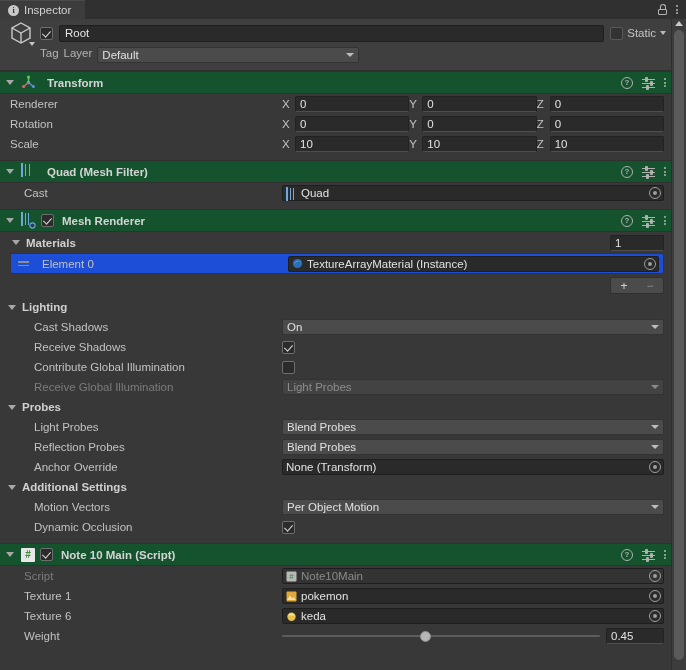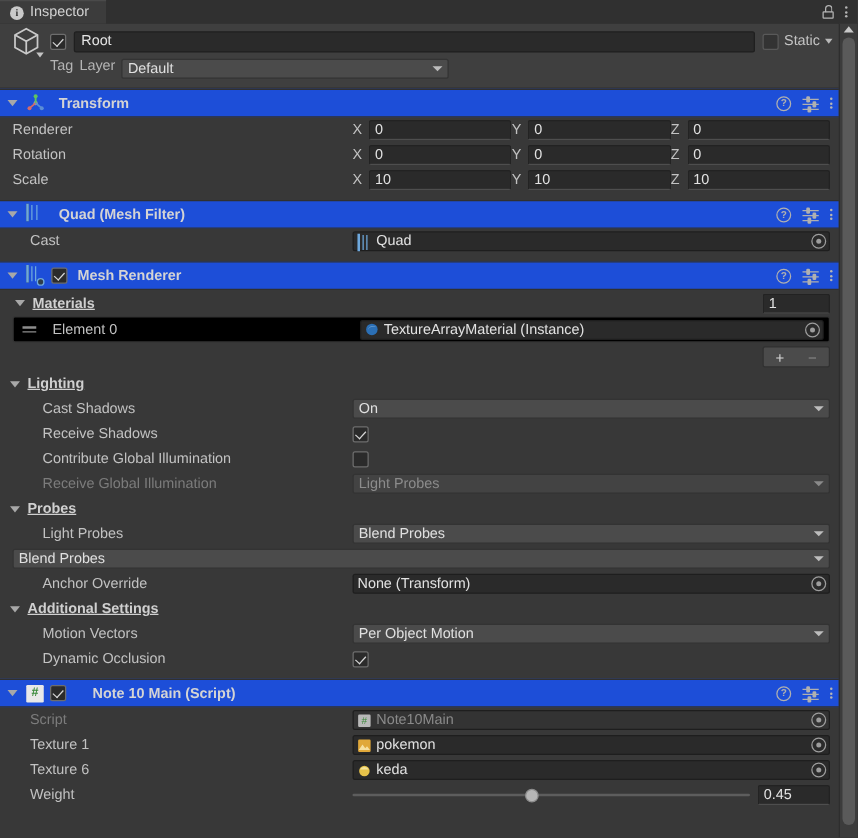--- a/index.html
+++ b/index.html
@@ -52,21 +52,21 @@
      border-top:4px solid #b9b9b9;display:inline-block;}
   .go-row2{display:flex;gap:5px;height:17px;margin-top:5px;padding-left:34px;}
   .mini-label{color:#b4b4b4;font-size:11.5px;flex:none;}
   .dropdown{height:16px;background:#4b4b4b;border:1px solid #333;border-radius:2px;
      display:flex;align-items:center;padding:0 4px;color:#e0e0e0;font-size:11.5px;box-sizing:border-box;position:relative;}
   .dropdown .dd-caret{position:absolute;right:4px;top:50%;margin-top:-2px;width:0;height:0;
      border-left:4px solid transparent;border-right:4px solid transparent;border-top:4px solid #bdbdbd;}
   .dropdown.dim{background:#434343;color:#8c8c8c;}
 
   
-  .comp-header{display:flex;align-items:center;height:21px;background:#1d4ed8;
+  .comp-header{display:flex;align-items:center;height:21px;background:#14532d;
      border-top:1px solid #303030;border-bottom:1px solid #303030;padding:0 6px 0 4px;gap:5px;}
   .foldout{width:0;height:0;border-left:4.5px solid transparent;border-right:4.5px solid transparent;
      border-top:5px solid #a8a8a8;flex:none;margin:0 2px;}
   .comp-title{font-weight:bold;color:#d4d4d4;font-size:11.5px;margin-left:6px;}
   .comp-right{margin-left:auto;display:flex;align-items:center;gap:9px;}
   .help-ico{width:12px;height:12px;border-radius:50%;border:1.3px solid #b0b0b0;color:#b0b0b0;
      font-size:8px;font-weight:bold;display:flex;align-items:center;justify-content:center;box-sizing:border-box;}
   .preset-ico{width:13px;height:12px;position:relative;}
   .preset-ico i{position:absolute;left:0;width:13px;height:1.3px;background:#b0b0b0;}
   .preset-ico i:nth-child(1){top:2px;}
@@ -107,26 +107,26 @@
 
   .objfield{flex:1;height:16px;background:#2a2a2a;border:1px solid #1e1e1e;border-radius:2px;
      display:flex;align-items:center;padding:0 3px;color:#e2e2e2;font-size:11.5px;box-sizing:border-box;gap:4px;position:relative;}
   .objfield.dim{color:#8a8a8a;background:#333;}
   .objfield .objsel{position:absolute;right:2px;top:50%;margin-top:-6px;width:12px;height:12px;
      border-radius:50%;border:1.3px solid #9d9d9d;box-sizing:border-box;display:flex;align-items:center;justify-content:center;}
   .objfield .objsel:after{content:"";width:4px;height:4px;border-radius:50%;background:#9d9d9d;}
   .tiny-ico{width:11px;height:11px;flex:none;border-radius:1px;}
 
   .sub-foldout{display:flex;align-items:center;height:20px;padding-left:6px;gap:4px;}
-  .sub-foldout .lbl{font-weight:bold;color:#d0d0d0;font-size:11.5px;text-decoration:underline;}
+  .sub-foldout .lbl{font-weight:bold;color:#d0d0d0;font-size:11.5px;}
 
   .count-field{width:54px;height:16px;background:#2a2a2a;border:1px solid #222;border-bottom-color:#4e4e4e;
      border-radius:2px;display:flex;align-items:center;padding:0 4px;color:#e2e2e2;font-size:11.5px;box-sizing:border-box;}
 
-  .elem-row{display:flex;align-items:center;height:21px;margin:0 8px 0 10px;background:#000000;
+  .elem-row{display:flex;align-items:center;height:21px;margin:0 8px 0 10px;background:#1d4ed8;
      border:1px solid #333;border-radius:2px;padding:0 4px;box-sizing:border-box;}
   .drag-handle{width:13px;flex:none;display:flex;flex-direction:column;gap:2px;padding-left:3px;}
   .drag-handle i{height:1.2px;background:#8d8d8d;display:block;width:11px;}
   .elem-label{width:246px;padding-left:11px;color:#c2c2c2;font-size:11.5px;flex:none;}
 
   .pm-row{display:flex;justify-content:flex-end;padding:3px 8px 3px 0;}
   .pm-btns{display:flex;background:#4b4b4b;border:1px solid #303030;border-radius:2px;overflow:hidden;height:15px;}
   .pm-btns span{width:26px;display:flex;align-items:center;justify-content:center;color:#d4d4d4;font-size:12px;line-height:1;}
   .pm-btns span.dimmed{color:#8a8a8a;}
 
@@ -424,20 +424,21 @@
       <div class="prow">
         <span class="plabel ind">Light Probes</span>
         <span class="pfield">
           <span class="dropdown" style="flex:1">
             <span>Blend Probes</span>
             <span class="dd-caret"></span>
           </span>
         </span>
       </div>
       <div class="prow">
+        <span class="plabel ind">Reflection Probes</span>
         <span class="pfield">
           <span class="dropdown" style="flex:1">
             <span>Blend Probes</span>
             <span class="dd-caret"></span>
           </span>
         </span>
       </div>
       <div class="prow">
         <span class="plabel ind">Anchor Override</span>
         <span class="pfield">
@@ -467,21 +468,21 @@
           <span class="chk on"></span>
         </span>
       </div>
       <div class="gap"></div>
     </div>
 
     <div class="comp-header">
       <span class="foldout"></span>
       <span class="ico-script">#</span>
       <span class="chk on"></span>
-      <span class="comp-title" style="margin-left:16px">Note 10 Main (Script)</span>
+      <span class="comp-title" style="margin-left:3px">Note 10 Main (Script)</span>
       <span class="comp-right">
         <span class="help-ico">?</span>
         <span class="preset-ico">
             <i></i>
             <i></i>
             <i></i>
             <b></b>
             <b></b>
             <b></b>
           </span>

